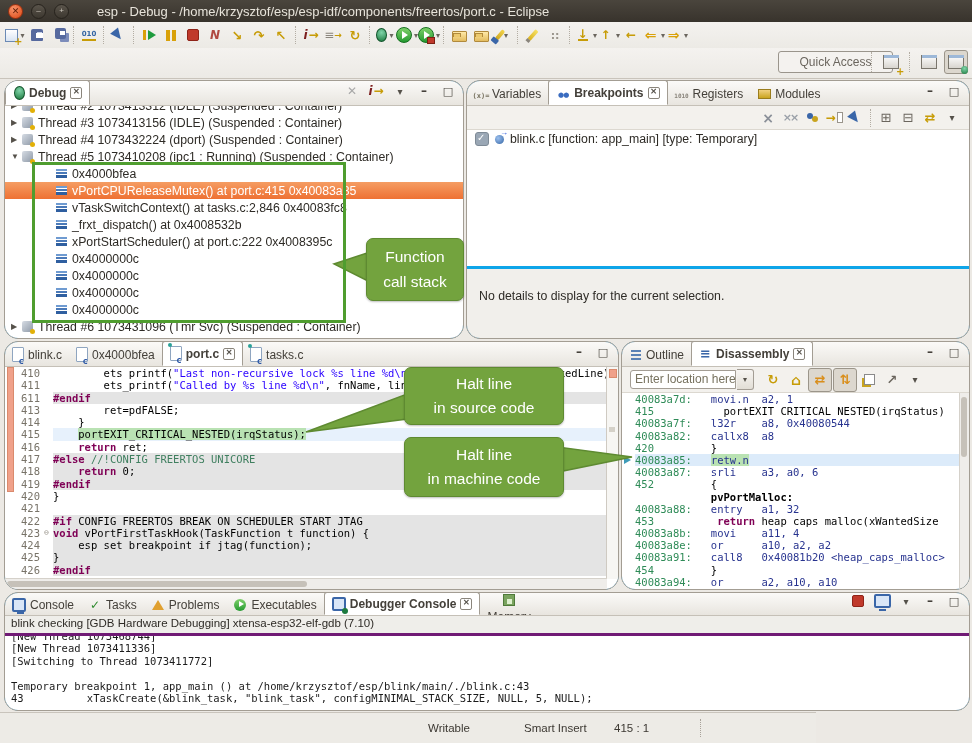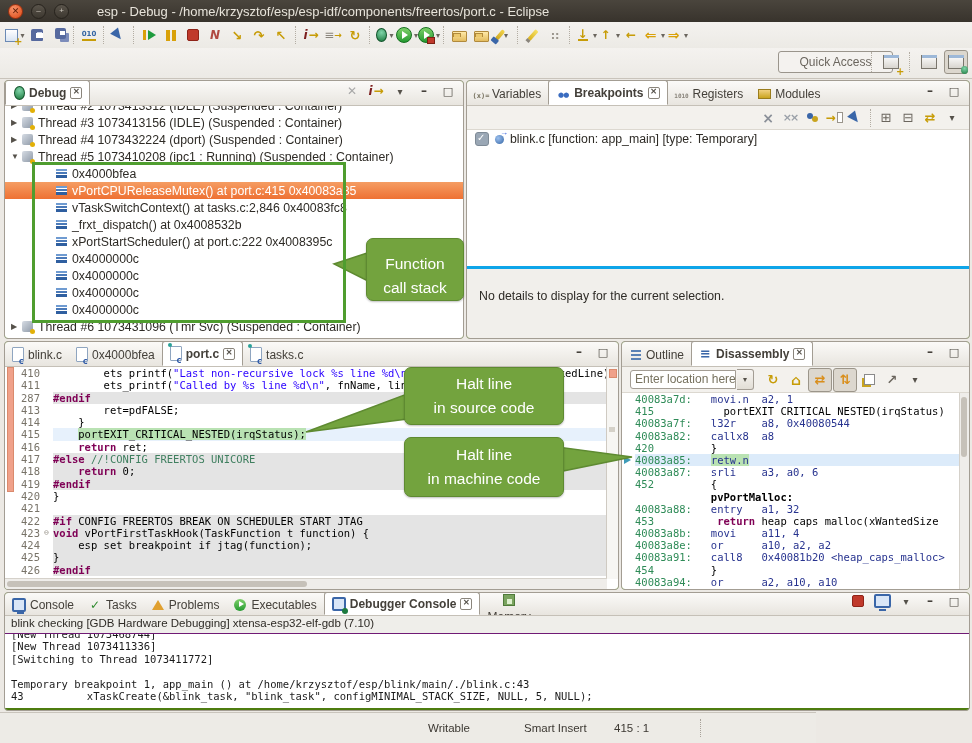--- a/index.html
+++ b/index.html
@@ -105,21 +105,21 @@
   .ic-persp{width:14px;height:12px;border:1px solid #7a766d;background:linear-gradient(#fdfdfd,#d8d5cf);}
   .ic-persp::before{content:"";position:absolute;top:1px;left:1px;right:1px;height:3px;background:#9db8d8;}
   .ic-persp.plus::after{content:"+";position:absolute;right:-5px;bottom:-6px;color:#c79c07;font-weight:bold;font-size:10px;}
   .ic-persp.bug::after{content:"";position:absolute;right:-3px;bottom:-3px;width:7px;height:8px;border-radius:50%;background:radial-gradient(circle at 50% 30%,#7fd3a8,#1d7a3f);}
   
   .quick{position:absolute;right:79px;top:51px;width:113px;height:20px;border:1px solid #9a958c;border-radius:3px;
     color:#6b665e;font-size:12px;display:flex;align-items:center;justify-content:center;background:#f4f2ef;}
   .persp-area{position:absolute;right:4px;top:50px;display:flex;align-items:center;gap:4px;}
   .vsep-dot{width:1px;height:20px;border-left:1px dotted #b3ada3;margin:0 3px;}
   
-  .view{position:absolute;background:#4d7c0f;border:1px solid #a39d93;border-radius:4px;overflow:hidden;}
+  .view{position:absolute;background:#0369a1;border:1px solid #a39d93;border-radius:14px;overflow:hidden;}
   .vhead{height:24px;background:linear-gradient(#fbfaf8,#e8e5df);border-bottom:1px solid #c5c0b7;
     display:flex;align-items:flex-end;}
   .tabs{display:flex;align-items:flex-end;height:24px;flex:1;overflow:hidden;}
   .tab{height:23px;display:flex;align-items:center;gap:4px;padding:0 7px;font-size:12px;color:#44403a;white-space:nowrap;}
   .tab.active{background:#fff;border:1px solid #a39d93;border-bottom:1px solid #fff;border-radius:3px 3px 0 0;font-weight:bold;}
   .tclose{display:none;width:10px;height:10px;border:1px solid #8a857c;border-radius:2px;color:#55514a;
     font-size:8px;line-height:8px;text-align:center;}
   .tab.active .tclose{display:inline-block;}
   .vbtns{display:flex;align-items:center;gap:2px;padding:0 4px 3px 0;}
   .vbody{position:relative;background:#fff;}
@@ -176,21 +176,21 @@
   .drow .dtext{flex:1;overflow:hidden;}
   .drow.sel .dtext{background:#dcebfa;}
   .drow.sel .dgut::after{content:"";position:absolute;left:2px;top:2px;width:0;height:0;
     border:4px solid transparent;border-left:7px solid #3e9bb8;}
   .adr{color:#2e8b57;}
   .ins{color:#27338f;}
   .bold{font-weight:bold;}
   .vscroll{position:absolute;right:0;top:0;bottom:0;width:9px;background:#efedea;border-left:1px solid #d5d1ca;z-index:3;}
   .vscroll .thumb{position:absolute;left:1px;top:4px;width:6px;height:60px;background:#c6c1b9;border-radius:3px;}
   
-  .con-desc{height:16px;background:#efeeea;border-bottom:1px solid #701a75;font-size:11.5px;color:#2e2b26;
+  .con-desc{height:16px;background:#efeeea;border-bottom:3px solid #701a75;font-size:11.5px;color:#2e2b26;
     padding:1px 0 0 6px;white-space:nowrap;}
   .con-body{height:74px;overflow:hidden;background:#fff;padding-left:6px;}
   .conline{height:12.4px;line-height:12.4px;font-family:"DejaVu Sans Mono",monospace;font-size:10.5px;color:#1a1a1a;white-space:pre;}
   .con-clip{margin-top:-6px;}
   
   .statusbar{position:absolute;left:0;top:712px;width:816px;height:31px;background:#edebe6;border-top:1px solid #c9c4bc;}
   .statusbar .sitem{position:absolute;top:9px;font-size:11.5px;color:#3c3832;}
   .statusbar .handle{position:absolute;left:700px;top:6px;height:18px;border-left:1px dotted #a8a29a;}
   
   #overlay{position:absolute;left:0;top:0;width:972px;height:743px;pointer-events:none;z-index:60;}
@@ -659,21 +659,21 @@
 
           <div class="crow">
             <span class="anno"></span>
             <span class="lno">411</span>
             <span class="fold"></span>
             <span class="ctext"><span>        ets_printf(</span><span class="str">"Called by %s line %d\n"</span><span>, fnName, line);</span></span>
           </div>
 
           <div class="crow gray">
             <span class="anno"></span>
-            <span class="lno">287</span>
+            <span class="lno">611</span>
             <span class="fold"></span>
             <span class="ctext"><span class="kw">#endif</span></span>
           </div>
 
           <div class="crow">
             <span class="anno"></span>
             <span class="lno">413</span>
             <span class="fold"></span>
             <span class="ctext"><span>        ret=pdFALSE;</span></span>
           </div>
@@ -1032,21 +1032,21 @@
     <span class="handle"></span>
   </div>
 
   <div id="overlay">
     <svg width="972" height="743" viewBox="0 0 972 743">
       <polygon points="370,252 370,282 334,264" fill="#73a33e" stroke="#5e8a31" stroke-width="1.5"></polygon>
       <polygon points="407,394 407,419 306,432" fill="#73a33e" stroke="#5e8a31" stroke-width="1.5"></polygon>
       <polygon points="558,447 558,472 632,457" fill="#73a33e" stroke="#5e8a31" stroke-width="1.5"></polygon>
     </svg>
     <div class="stackbox"></div>
-    <div class="callout" style="left:366px;top:238px;width:96px;height:61px;justify-content:flex-end;">
+    <div class="callout" style="left:366px;top:238px;width:96px;height:61px;">
       <span>Function</span>
         <span>call stack</span>
     </div>
     <div class="callout" style="left:404px;top:367px;width:158px;height:56px;">
       <span>Halt line</span>
         <span>in source code</span>
     </div>
     <div class="callout" style="left:404px;top:437px;width:158px;height:58px;">
       <span>Halt line</span>
         <span>in machine code</span>

